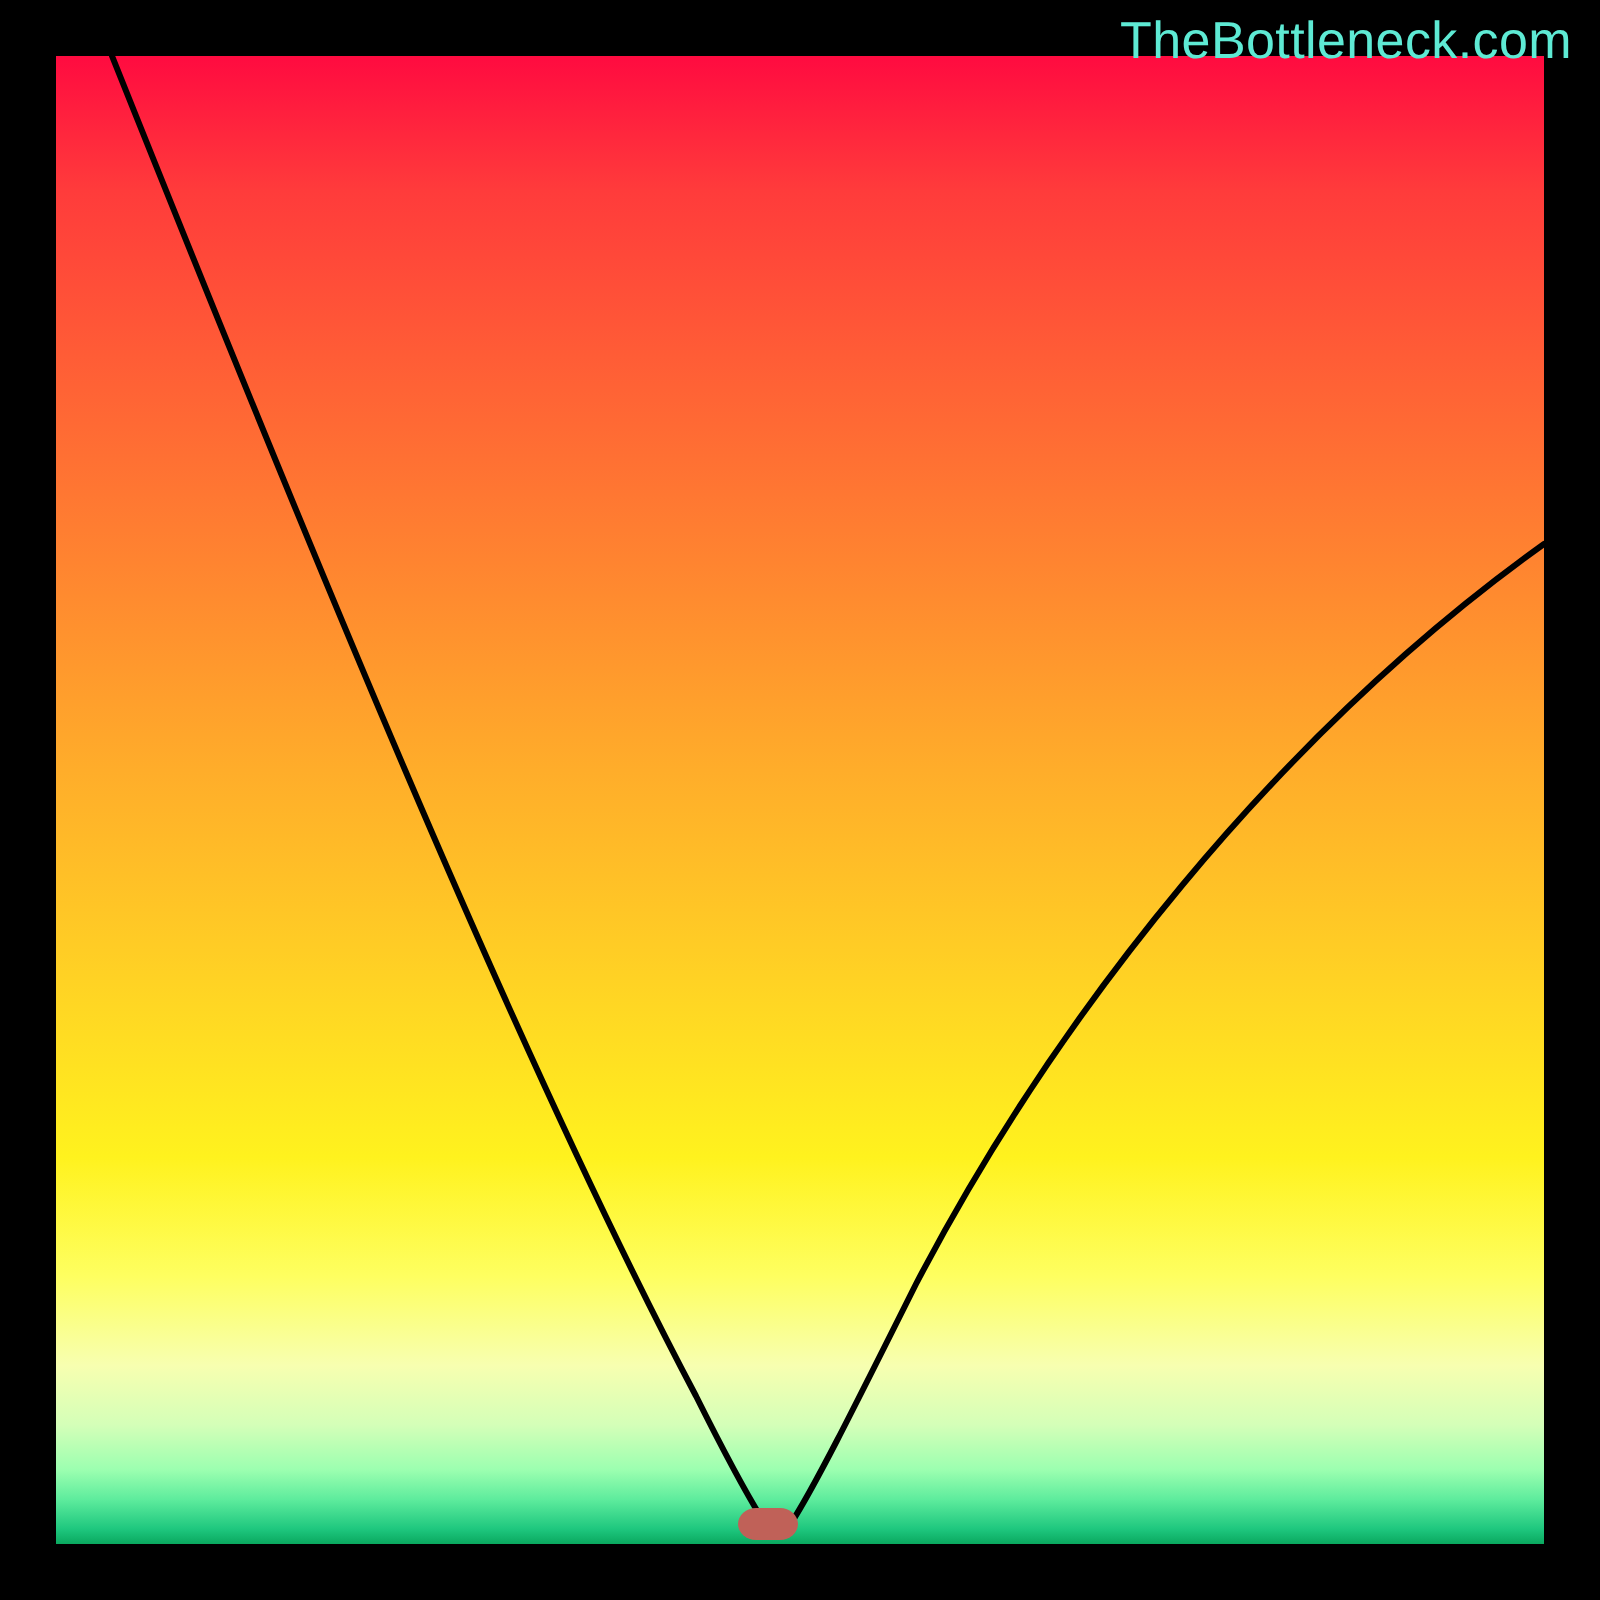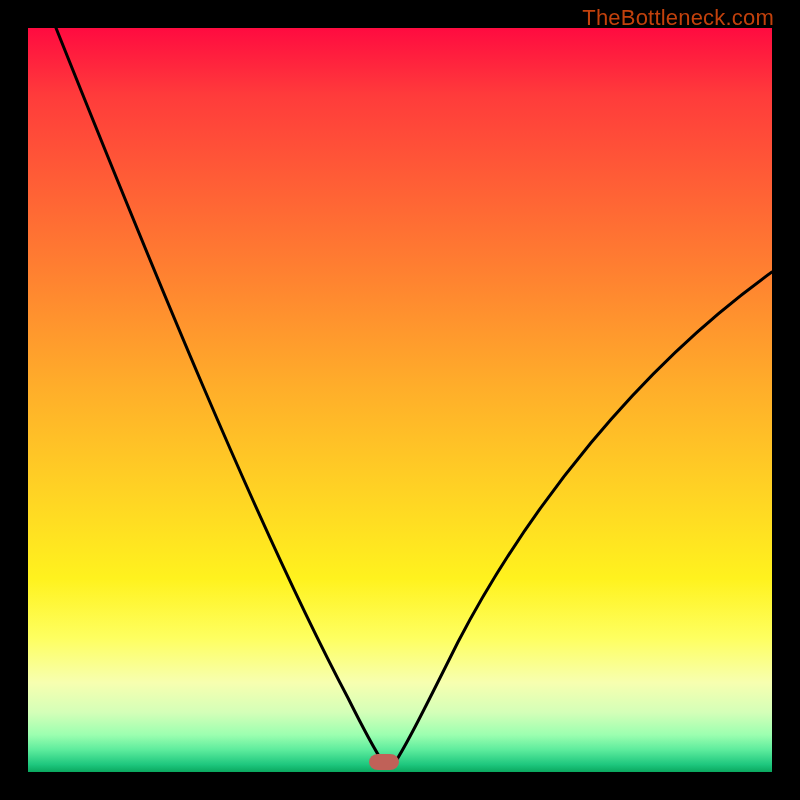--- a/index.html
+++ b/index.html
@@ -50,23 +50,23 @@
   .marker {
     position: absolute;
     width: 30px;
     height: 16px;
     border-radius: 9px / 8px;
     background: #c06158;
   }
   .watermark {
     position: absolute;
     top: 5px;
-    right: 26px;
-    color: #c2410c;
-    font-size: 22px;
+    right: 14px;
+    color: #5eead4;
+    font-size: 26px;
     letter-spacing: 0.2px;
     font-weight: 500;
   }
 </style>
 </head>
 <body>
 
 <div class="frame">
 
   <div class="plot">

